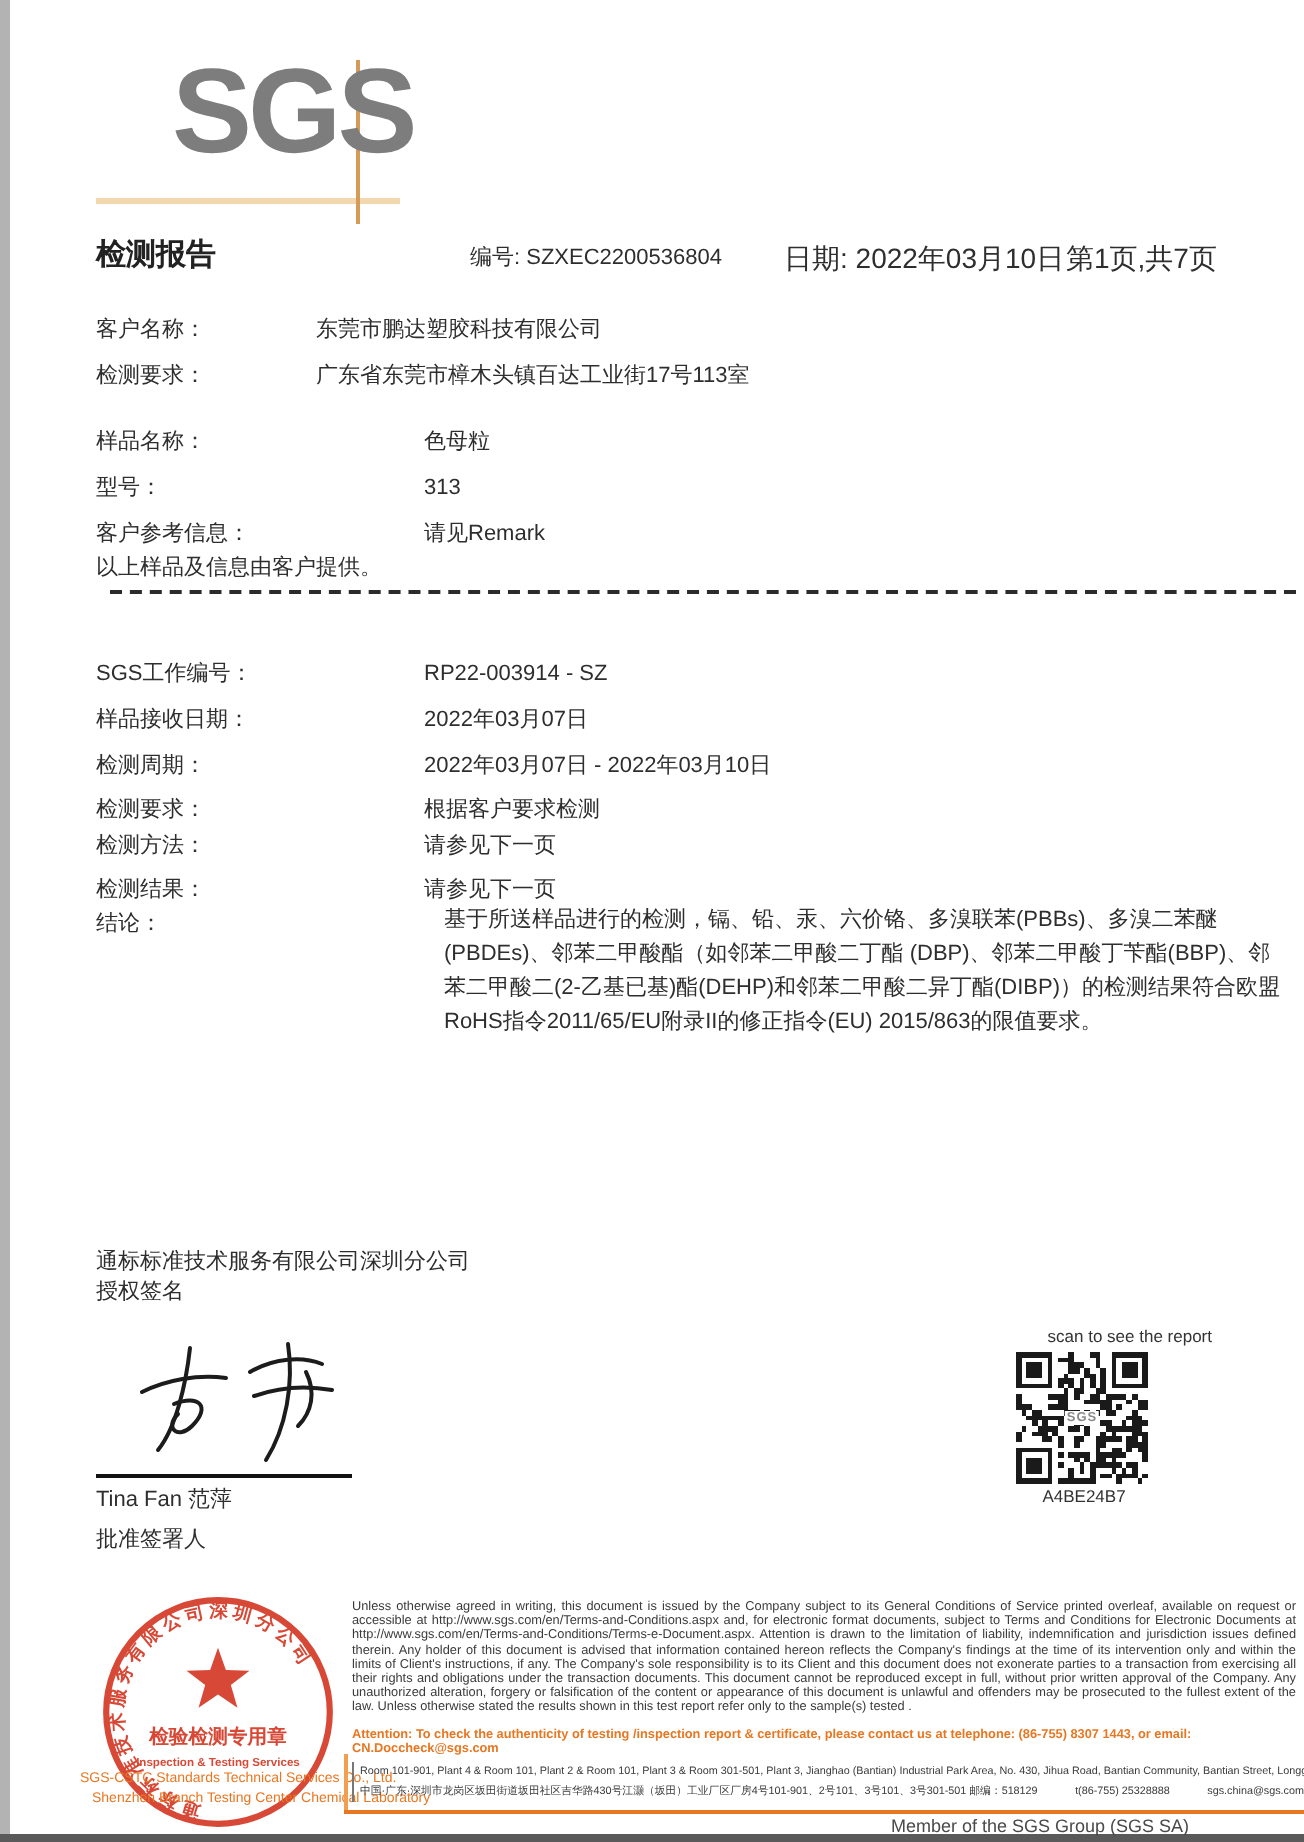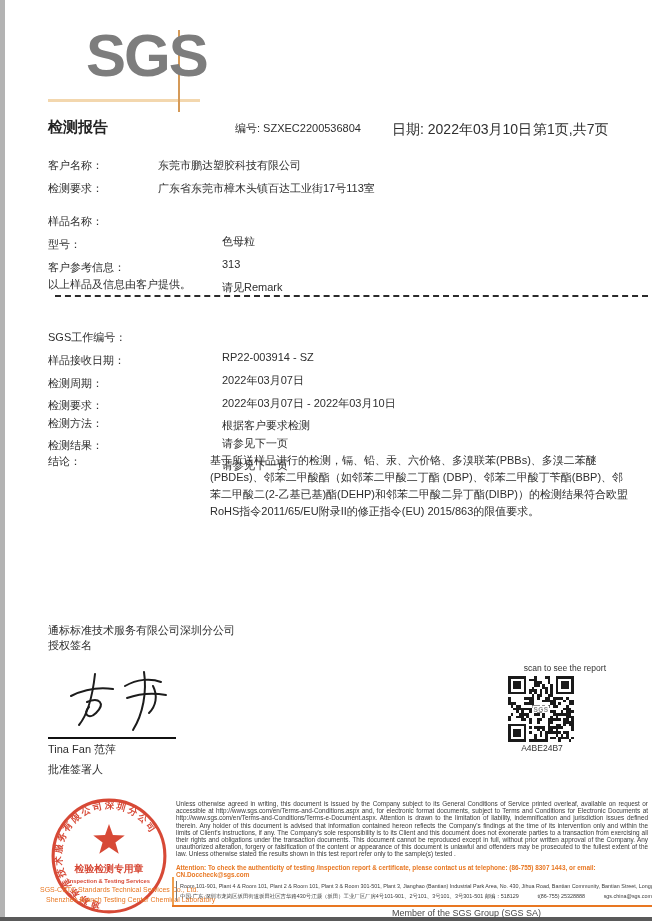--- a/index.html
+++ b/index.html
@@ -22,27 +22,27 @@
 
   
   .hdr-title{position:absolute;left:48px;top:118px;font-size:15px;font-weight:700;color:#222;}
   .hdr-no{position:absolute;left:235px;top:121px;font-size:11px;}
   .hdr-date{position:absolute;left:392px;top:121px;font-size:14px;}
   .hdr-page{position:absolute;left:533px;top:121px;font-size:14px;}
 
   .row{position:absolute;left:48px;font-size:11px;line-height:14px;white-space:nowrap;}
   .row .lbl{display:inline-block;}
   .val-narrow{position:absolute;left:110px;top:0;}
-  .val-wide{position:absolute;left:174px;top:0;margin-top:20px;}
+  .val-wide{position:absolute;left:164px;top:0;}
   .row2col{width:600px;}
 
   .dashed{position:absolute;left:55px;top:295px;width:593px;border-top:2px dashed #2b2b2b;height:0;}
 
   .conclusion{
-    position:absolute;left:210px;top:452px;width:420px;
+    position:absolute;left:222px;top:452px;width:420px;
     font-size:11px;line-height:17px;color:#2e2e2e;white-space:normal;
   }
   .conclusion-lbl{position:absolute;left:48px;top:454px;font-size:11px;}
 
   
   .sig-company{position:absolute;left:48px;top:623px;font-size:11px;}
   .sig-auth{position:absolute;left:48px;top:638px;font-size:11px;text-align:center;}
   .sig-draw{position:absolute;left:55px;top:662px;}
   .sig-line{position:absolute;left:48px;top:737px;width:128px;border-top:2px solid #111;}
   .sig-name{position:absolute;left:48px;top:742px;font-size:11px;}
@@ -74,21 +74,21 @@
     font-size:6.4px;line-height:7.2px;color:#e87722;font-weight:700;
   }
   .addr{
     position:absolute;left:176px;top:881px;width:472px;
     font-size:5.4px;line-height:10px;color:#3a3a3a;border-left:1px solid #777;padding-left:3px;
   }
   .addr .ar{display:flex;justify-content:space-between;white-space:nowrap;overflow:hidden;}
   .addr .contact{margin-left:6px;}
   .foot-vline{position:absolute;left:172px;top:877px;width:2px;height:30px;background:#f0a050;}
   .foot-hline{position:absolute;left:172px;top:905px;width:480px;height:2px;background:#e87722;}
-  .member{position:absolute;left:392px;top:908px;width:256px;font-size:9px;color:#4a4a4a;}
+  .member{position:absolute;left:392px;top:908px;width:256px;font-size:9px;color:#4a4a4a;text-align:center;}
 </style>
 </head>
 <body>
 
 <div class="page">
   <div class="edge-left"></div>
   <div class="edge-bottom"></div>
 
   <div class="logo">
     <div class="logo-hline"></div>

